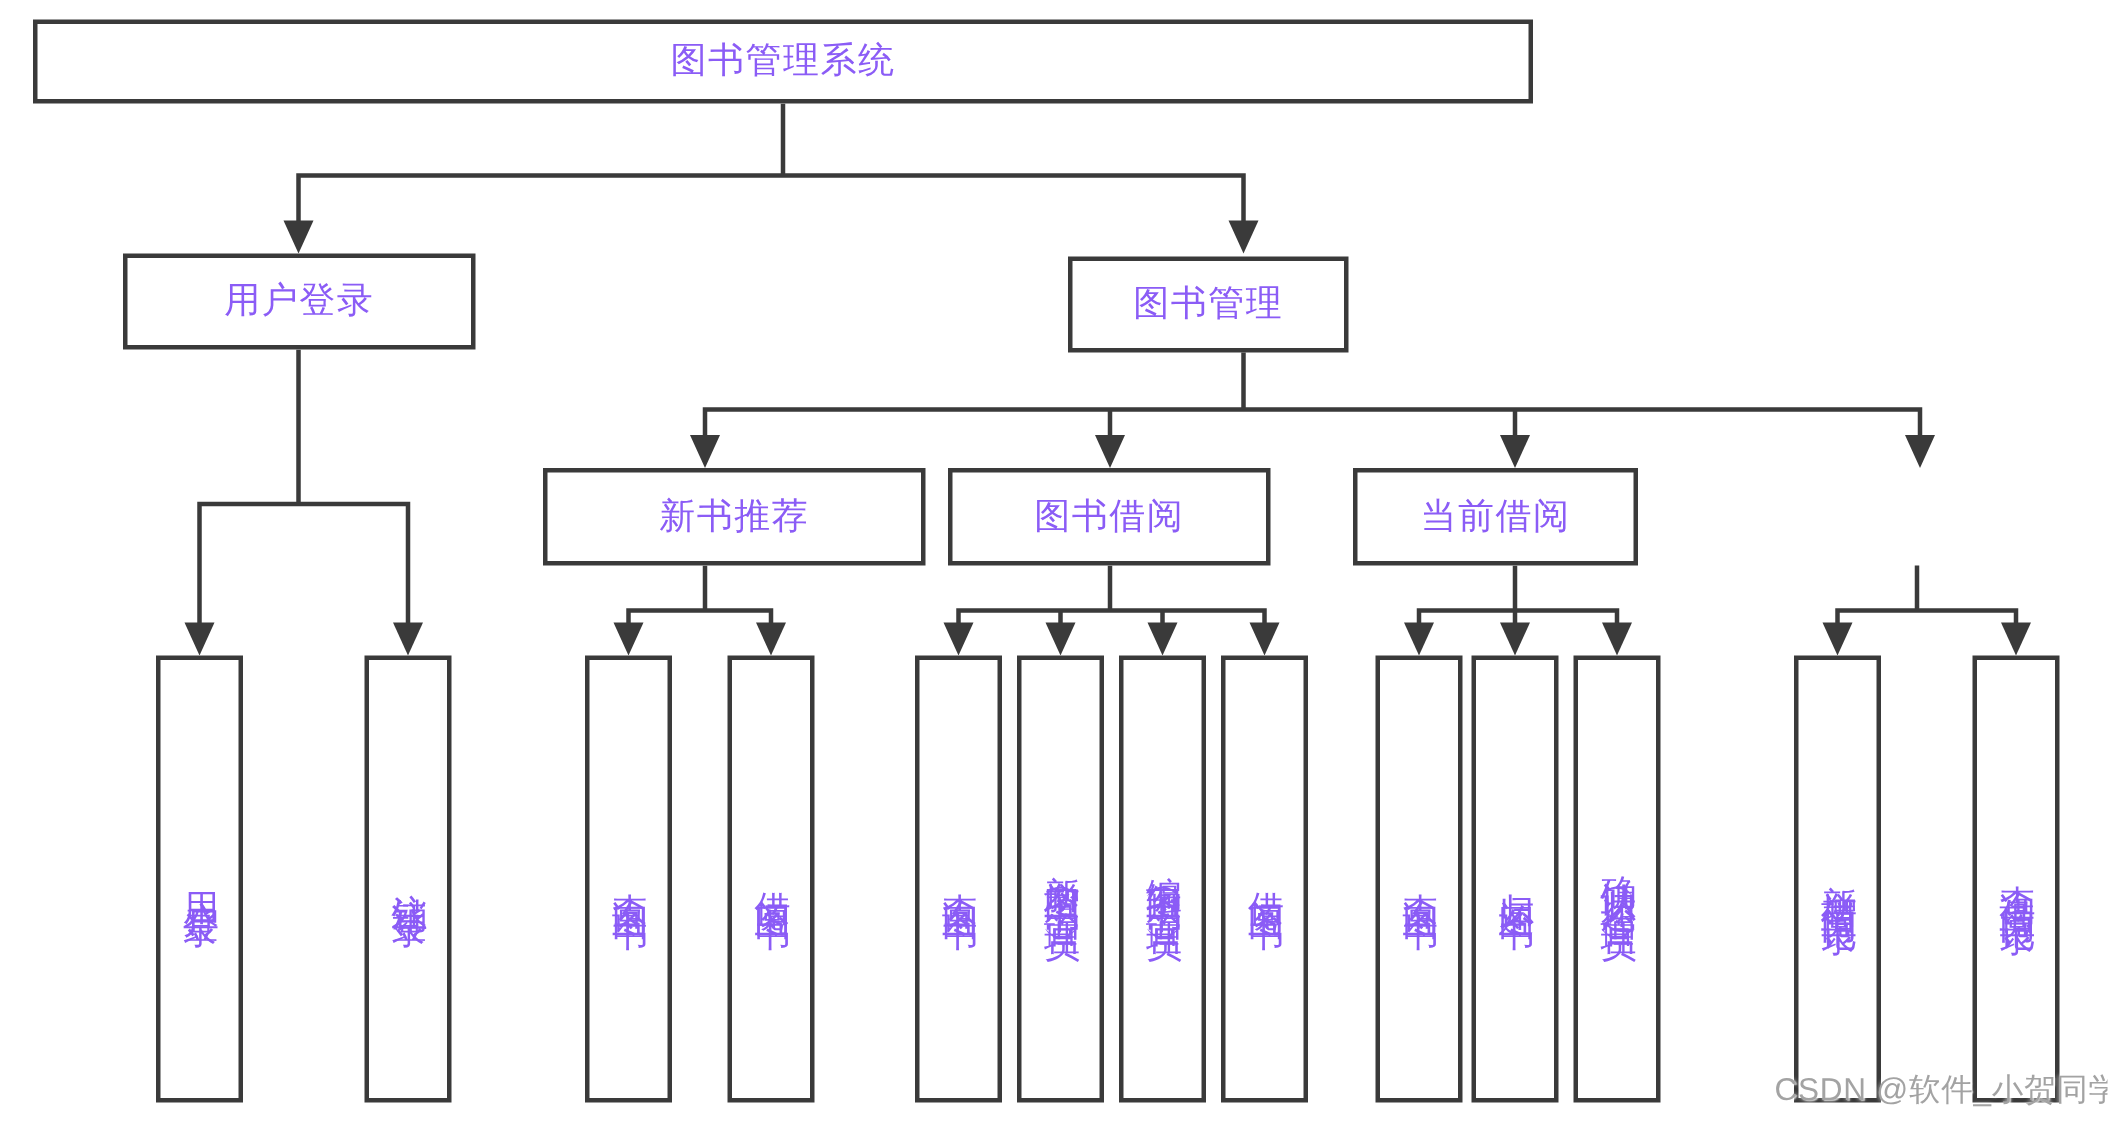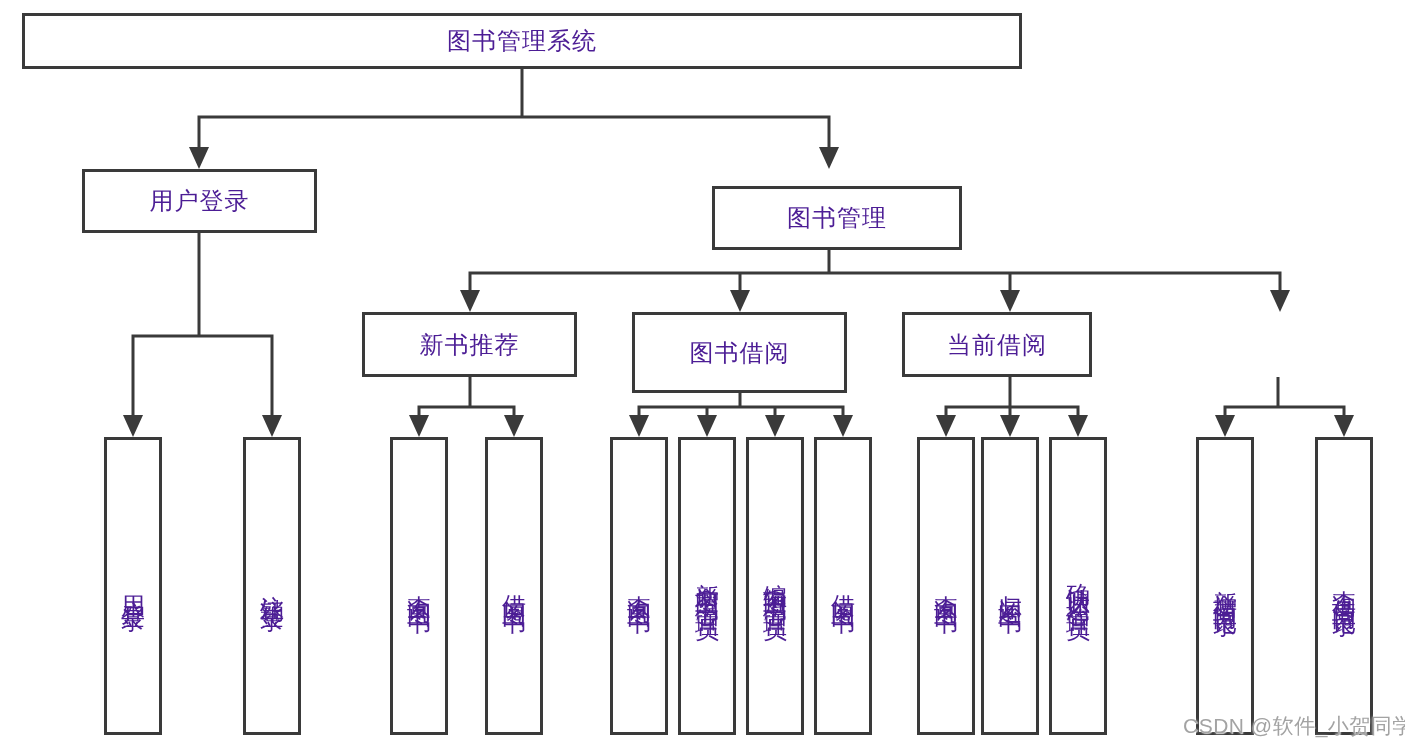--- a/index.html
+++ b/index.html
@@ -21,21 +21,21 @@
     position:absolute;
     box-sizing:border-box;
     border:3px solid #3a3a3a;
     background:#ffffff;
     display:flex;
     align-items:center;
     justify-content:center;
   }
   .node .label{
     font-size:24px;
-    color:#4c1d95;
+    color:#8b5cf6;
     white-space:nowrap;
     letter-spacing:1px;
     line-height:1;
   }
   .v-node .label{
     writing-mode:vertical-lr;
     text-orientation:mixed;
     letter-spacing:5px;
     white-space:nowrap;
   }
@@ -95,28 +95,28 @@
     </g>
   </svg>
 
   <div class="node h-node" style="left:22px;top:13px;width:1000px;height:56px">
     <span class="label">图书管理系统</span>
   </div>
 
   <div class="node h-node" style="left:82px;top:169px;width:235px;height:64px">
     <span class="label">用户登录</span>
   </div>
-  <div class="node h-node" style="left:712px;top:186px;width:250px;height:64px">
+  <div class="node h-node" style="left:712px;top:171px;width:187px;height:64px">
     <span class="label">图书管理</span>
   </div>
 
-  <div class="node h-node" style="left:362px;top:312px;width:215px;height:65px">
+  <div class="node h-node" style="left:362px;top:312px;width:255px;height:65px">
     <span class="label">新书推荐</span>
   </div>
-  <div class="node h-node" style="left:632px;top:312px;width:215px;height:81px">
+  <div class="node h-node" style="left:632px;top:312px;width:215px;height:65px">
     <span class="label">图书借阅</span>
   </div>
   <div class="node h-node" style="left:902px;top:312px;width:190px;height:65px">
     <span class="label">当前借阅</span>
   </div>
 
   <div class="node v-node" style="left:104px;top:437px;width:58px;height:298px">
     <span class="label">用户登录</span>
   </div>
   <div class="node v-node" style="left:243px;top:437px;width:58px;height:298px">

